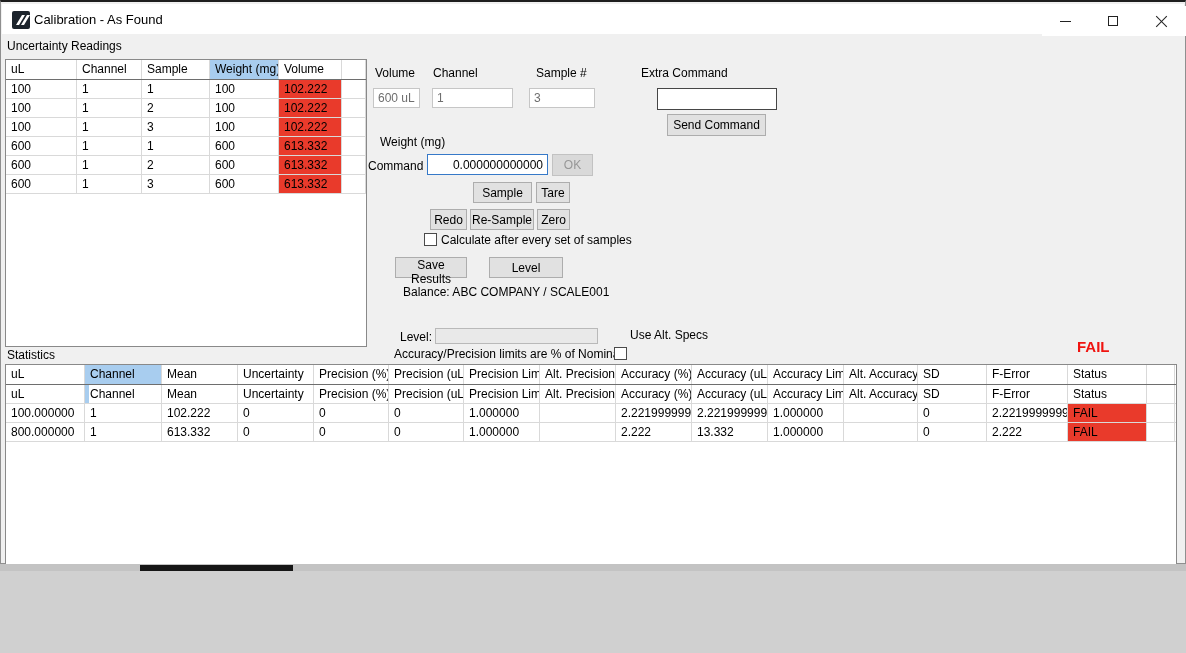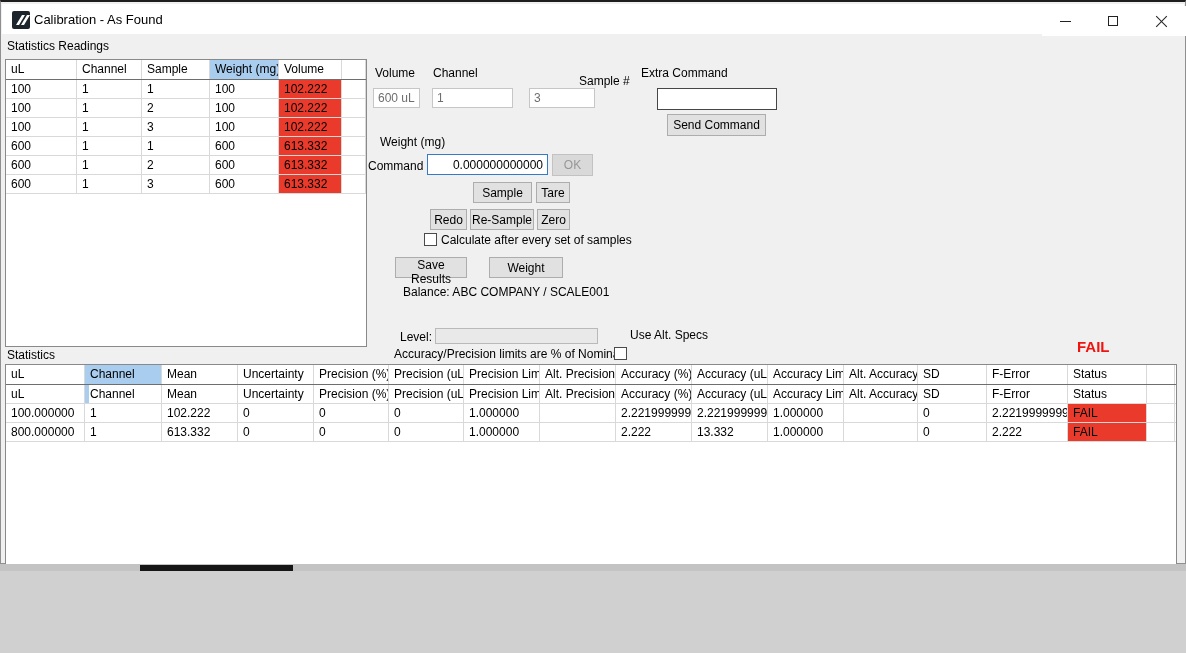--- a/index.html
+++ b/index.html
@@ -44,21 +44,21 @@
            font-size:12px; height:20px; padding:0 4px; color:#6E6E6E; }
   #inp-volume  { left:372px; top:86px; width:47px; }
   #inp-channel { left:431px; top:86px; width:81px; }
   #inp-sample  { left:528px; top:86px; width:66px; }
   #inp-extra   { left:656px; top:86px; width:120px; height:22px; border-color:#464646; color:#000; }
   #inp-reading { left:426px; top:152px; width:121px; height:21px; border:1px solid #3679C8; color:#000; text-align:right; }
   #inp-level   { left:434px; top:326px; width:163px; height:16px; background:#E9E9E9; border-color:#B9B9B9; }
 
   #lbl-volume  { left:374px; top:64px; }
   #lbl-channel { left:432px; top:64px; }
-  #lbl-sample  { left:535px; top:72px;margin-left:43px; }
+  #lbl-sample  { left:535px; top:64px; }
   #lbl-extra   { left:640px; top:64px; }
   #lbl-weight  { left:379px; top:133px; }
   #lbl-reading { left:367px; top:157px; }
   #lbl-balance { left:402px; top:283px; }
   #lbl-level   { left:399px; top:328px; }
   #lbl-note    { left:393px; top:345px; }
   #lbl-calc    { left:440px; top:231px; }
   #lbl-alt     { left:629px; top:326px; }
 
   .btn { position:absolute; background:#E1E1E1; border:1px solid #ADADAD; font-family:"Liberation Sans",sans-serif;
@@ -98,21 +98,21 @@
           <span class="glyph-min"></span>
         </button>
       <button class="winctrl" id="btn-max">
           <span class="glyph-max"></span>
         </button>
       <button class="winctrl" id="btn-close">
           <span class="glyph-close"></span>
         </button>
     </div>
 
-    <span class="flabel" id="lbl-readings">Statistics Readings</span>
+    <span class="flabel" id="lbl-readings">Uncertainty Readings</span>
     <div class="tbl" id="readings-table">
         <div class="trow thead">
           <div class="tcell" style="width: 71px;">uL</div>
           <div class="tcell" style="width: 65px;">Channel</div>
           <div class="tcell" style="width: 68px;">Sample</div>
           <div class="tcell hl" style="width: 69px;">Weight (mg)</div>
           <div class="tcell" style="width: 63px;">Volume</div>
           <div class="tcell" style="width: 24px;"></div>
         </div>
         <div class="trow">
@@ -183,21 +183,21 @@
     <button class="btn" id="btn-sample">Sample</button>
     <button class="btn" id="btn-tare">Tare</button>
     <button class="btn" id="btn-redo">Redo</button>
     <button class="btn" id="btn-resample">Re-Sample</button>
     <button class="btn" id="btn-zero">Zero</button>
 
     <span class="cb" id="cb-calc"></span>
     <span class="flabel" id="lbl-calc">Calculate after every set of samples</span>
 
     <button class="btn" id="btn-save">Save Results</button>
-    <button class="btn" id="btn-cancel">Weight</button>
+    <button class="btn" id="btn-cancel">Level</button>
     <span class="flabel" id="lbl-balance">Balance: ABC COMPANY / SCALE001</span>
 
     <span class="flabel" id="lbl-level">Level:</span>
     <input class="field" id="inp-level" disabled="" value="" style="">
     <span class="flabel" id="lbl-note">Accuracy/Precision limits are % of Nominal</span>
     <span class="cb" id="cb-alt"></span>
     <span class="flabel" id="lbl-alt">Use Alt. Specs</span>
 
     <span class="flabel" id="fail-text">FAIL</span>
     <span class="flabel" id="lbl-stats">Statistics</span>

